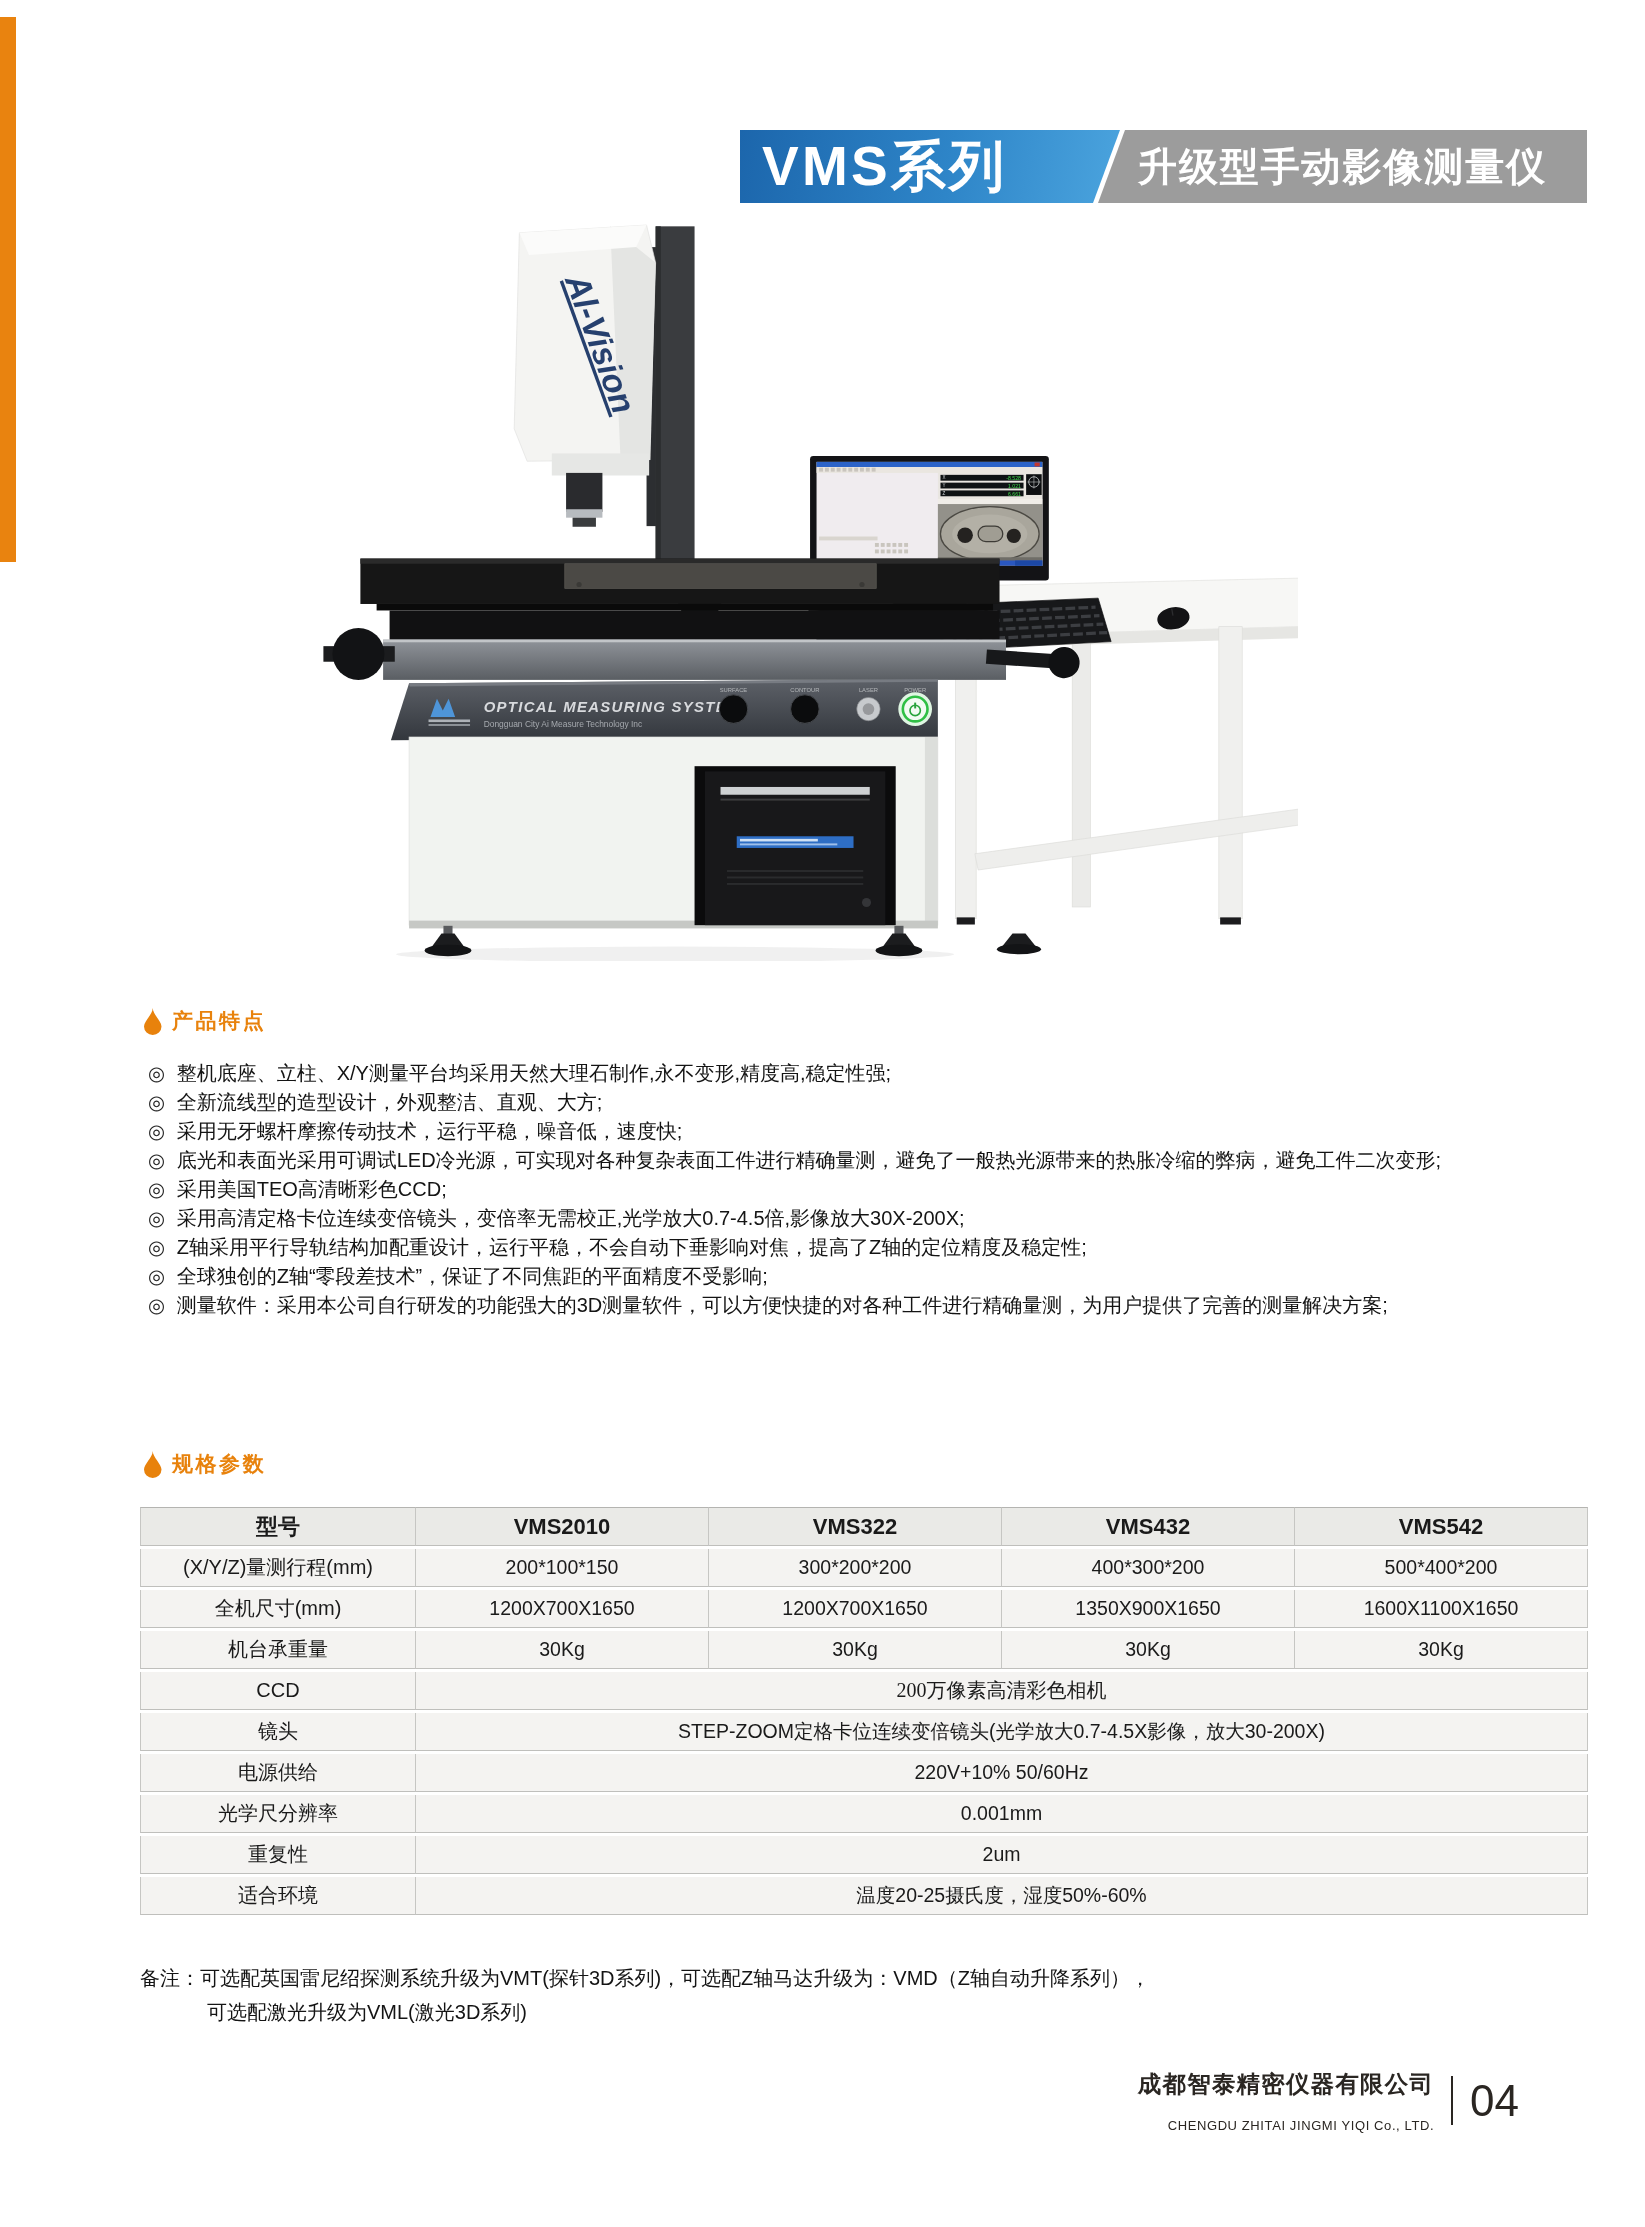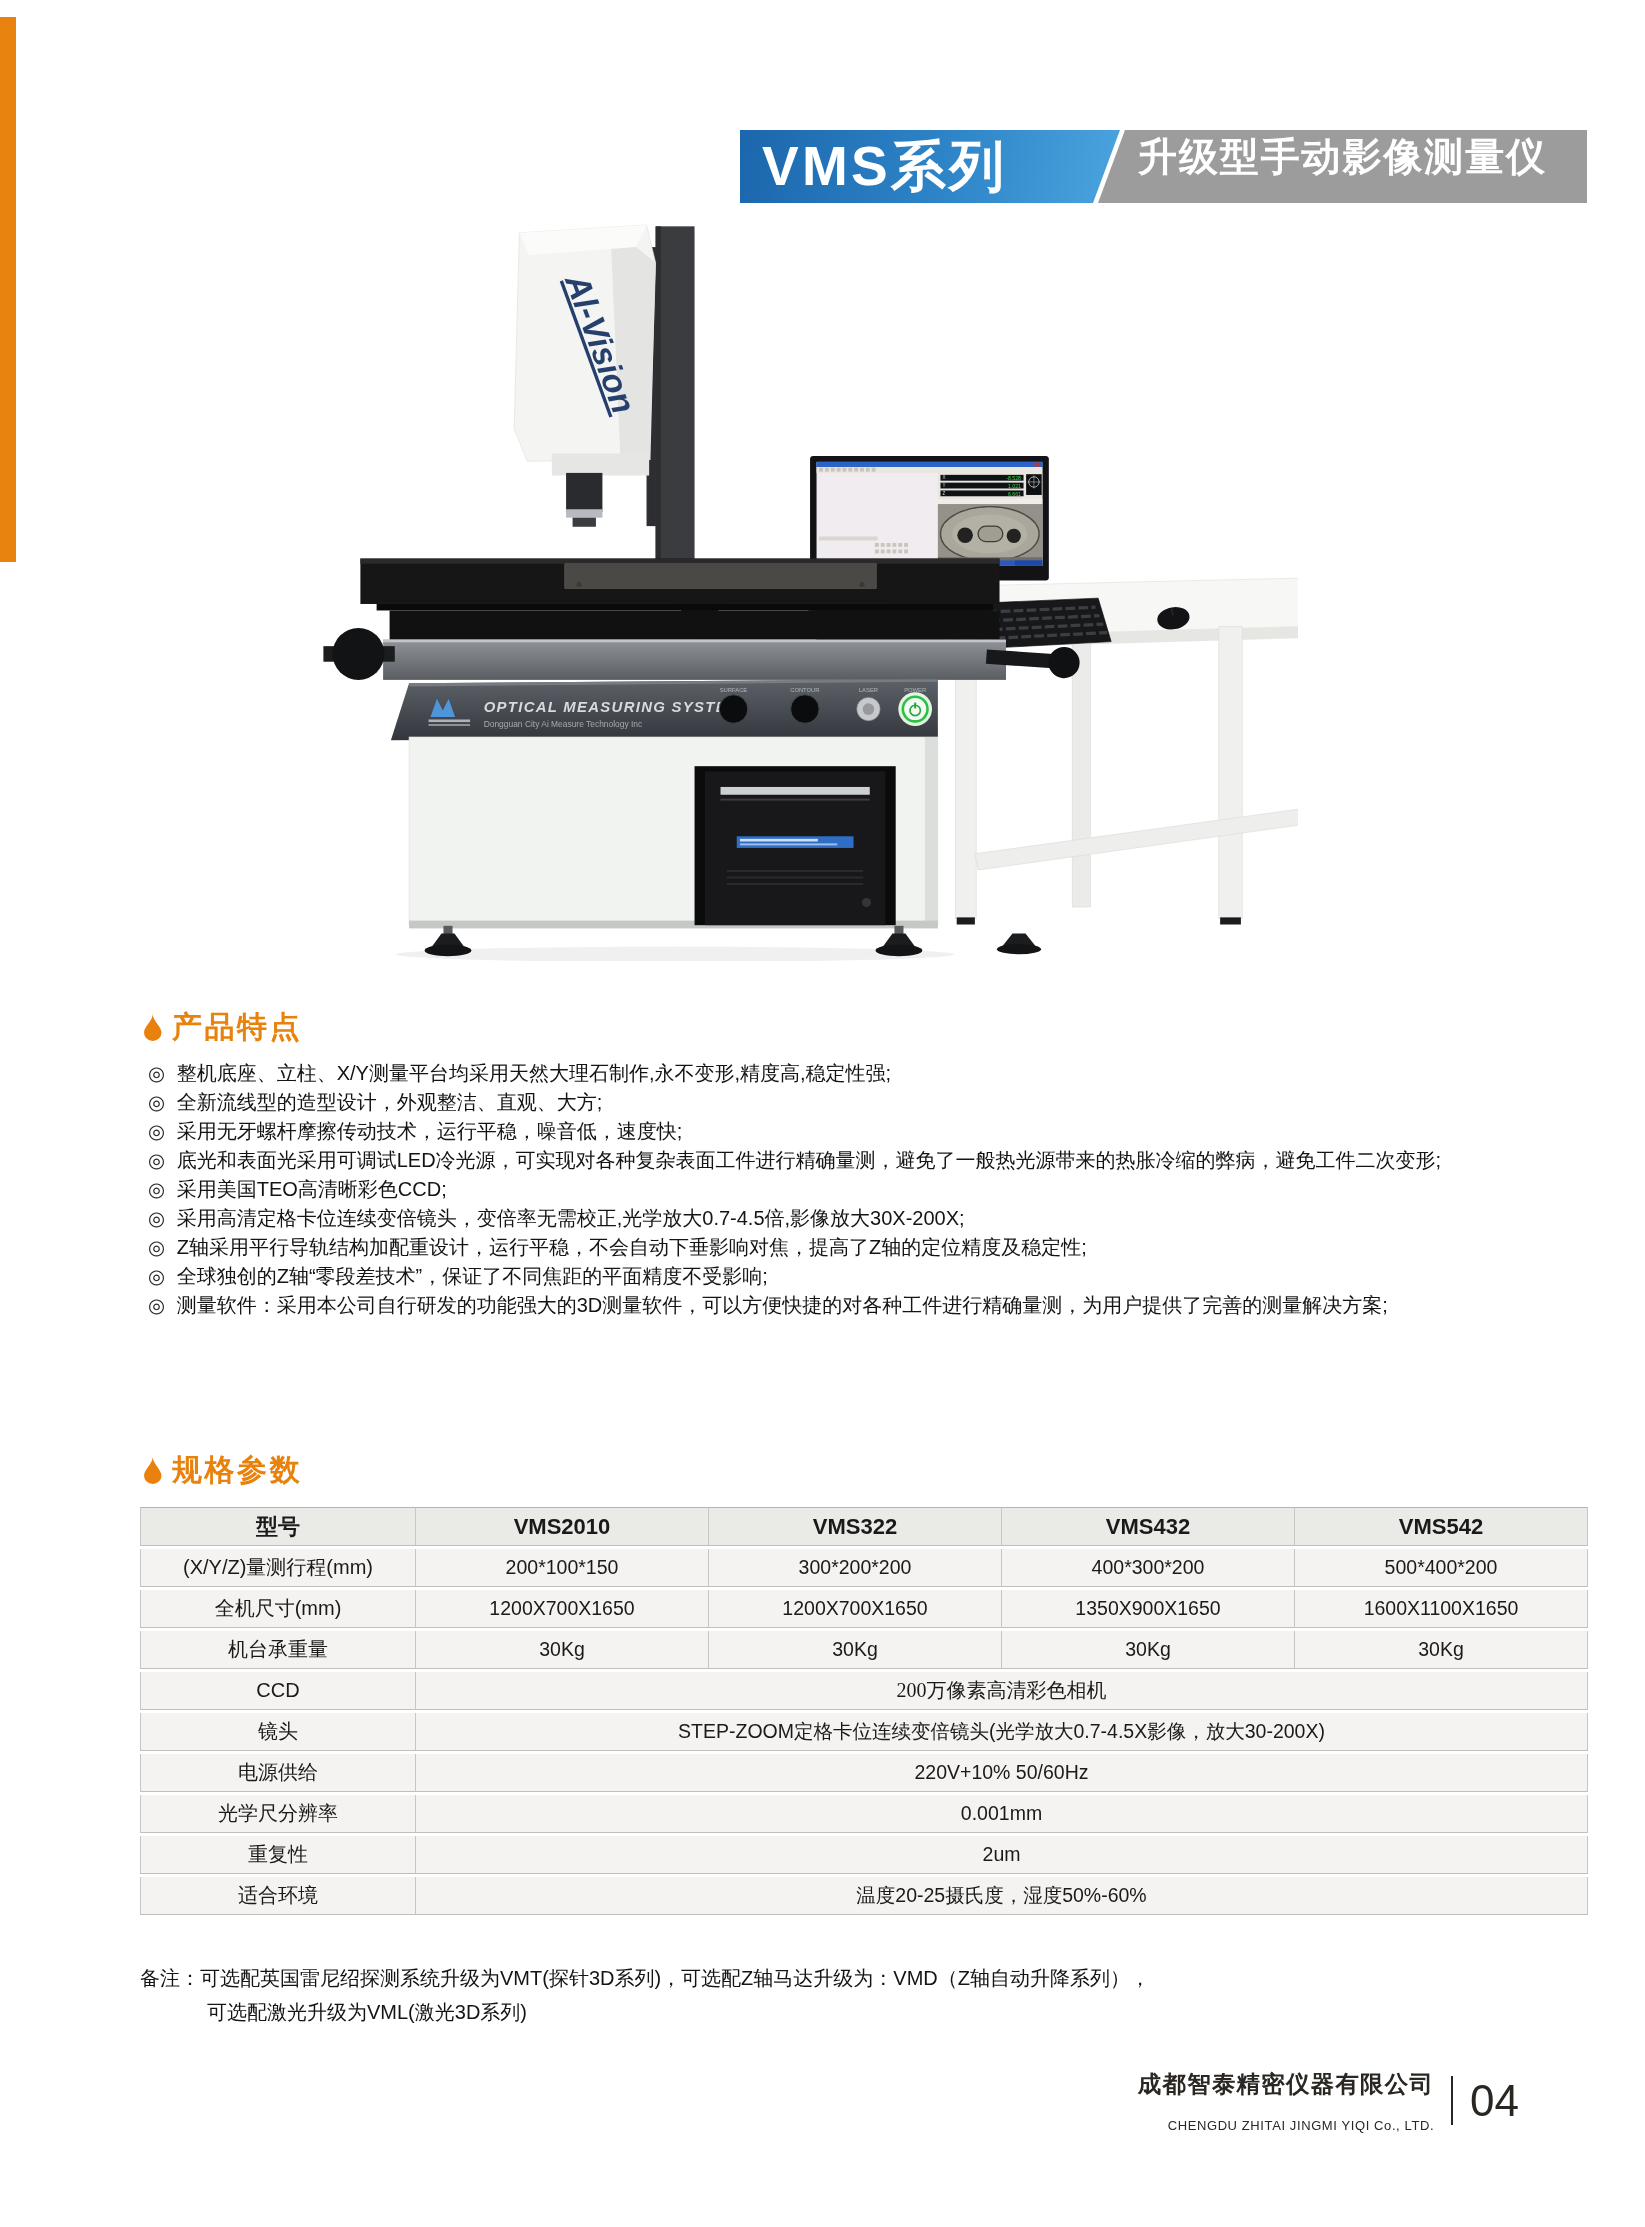--- a/index.html
+++ b/index.html
@@ -8,26 +8,26 @@
   
   .left-strip{position:absolute;left:0;top:17px;width:16px;height:545px;background:#e9830f;}
   
   .hdr-blue{position:absolute;left:740px;top:130px;width:380px;height:73px;
             background:linear-gradient(100deg,#1c66ac 0%,#2e85c8 55%,#4ba4de 100%);
             clip-path:polygon(0 0,100% 0,calc(100% - 27px) 100%,0 100%);
             display:flex;align-items:center;padding-left:22px;box-sizing:border-box;}
   .hdr-blue span{color:#fff;font-weight:bold;font-size:55px;letter-spacing:3.2px;white-space:nowrap;}
   .hdr-gray{position:absolute;left:1098px;top:130px;width:489px;height:73px;background:#9c9c9c;
             clip-path:polygon(27px 0,100% 0,100% 100%,0 100%);
-            display:flex;align-items:flex-start;justify-content:center;}
+            display:flex;align-items:center;justify-content:center;}
   .hdr-gray span{color:#fff;font-weight:bold;font-size:39px;letter-spacing:1.9px;white-space:nowrap;}
   
   .sec-heading{position:absolute;display:flex;align-items:center;gap:10.4px;}
   .sec-heading .drop{width:17.5px;height:27px;fill:#e8820c;flex:0 0 auto;}
-  .sec-heading h2{margin:0;font-size:30px;font-weight:bold;color:#e8820c;letter-spacing:2.6px;}
+  .sec-heading h2{margin:0;font-size:21px;font-weight:bold;color:#e8820c;letter-spacing:2.6px;}
   .h-features{left:144px;top:1007px;}
   .h-specs{left:144px;top:1450px;}
   
   .feat-list{position:absolute;left:148px;top:1059px;width:1493px;margin:0;padding:0;list-style:none;}
   .feat-list li{display:flex;align-items:baseline;gap:11.7px;height:29px;line-height:29px;
                 font-size:20px;color:#141414;white-space:nowrap;}
   .feat-list .mk{font-size:19.5px;flex:0 0 auto;color:#222;}
   
   .spec-table{position:absolute;left:140px;top:1504px;width:1447px;border-collapse:separate;
               border-spacing:0 3.2px;table-layout:fixed;}

